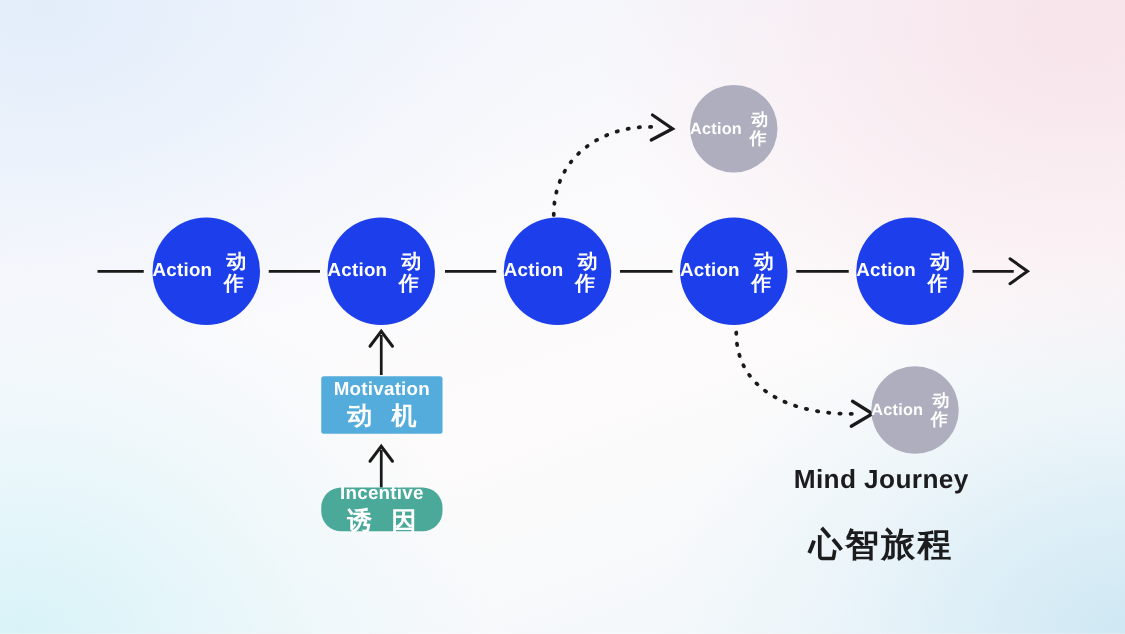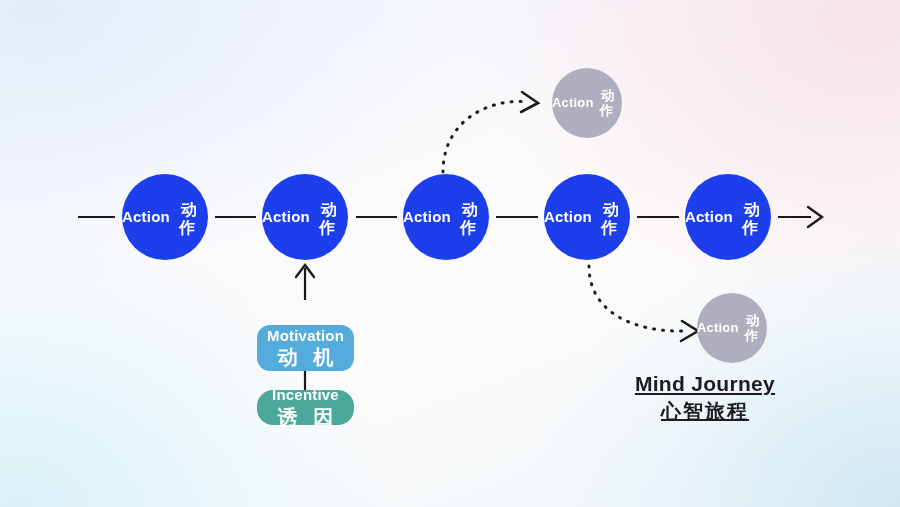--- a/index.html
+++ b/index.html
@@ -31,27 +31,27 @@
   .node.ghost .en{font-size:13px;font-weight:600;}
   .node.ghost .zh{font-size:13.5px;font-weight:700;letter-spacing:3px;margin-top:2px;text-indent:3px;}
 
   
   .box{
     position:absolute;display:flex;flex-direction:column;
     align-items:center;justify-content:center;color:#ffffff;line-height:1.1;
   }
   .box .en{font-size:15px;font-weight:600;letter-spacing:.2px;}
   .box .zh{font-size:20px;font-weight:700;letter-spacing:5px;margin-top:2px;text-indent:5px;}
-  .box.motivation{background:#54ACDC;border-radius:13px;margin-top:24px;}
+  .box.motivation{background:#54ACDC;border-radius:2px;}
   .box.incentive{background:#4BA99A;border-radius:16px;}
 
   
   .caption{position:absolute;text-align:center;color:#1c1c1e;}
   .caption .en{font-size:21px;font-weight:600;letter-spacing:.3px;white-space:nowrap;}
-  .caption .zh{font-size:20px;font-weight:800;letter-spacing:2px;margin-top:2px;white-space:nowrap;}
+  .caption .zh{font-size:27px;font-weight:800;letter-spacing:2px;margin-top:22px;white-space:nowrap;}
 
   
   .logo{position:absolute;left:718px;top:58px;width:122px;height:62px;}
   .logo .brand-en{
     position:absolute;left:30px;top:9px;font-size:9.5px;font-weight:700;
     letter-spacing:1.6px;color:#3c3c46;white-space:nowrap;
   }
   .logo .brand-zh{
     position:absolute;left:32px;top:21px;font-size:20px;font-weight:800;
     letter-spacing:1px;color:#1d1d22;white-space:nowrap;
@@ -130,19 +130,19 @@
   <div class="box motivation" style="left:257px;top:301px;width:97px;height:46px;">
     <span class="en">Motivation</span>
     <span class="zh">动 机</span>
   </div>
 
   <div class="box incentive" style="left:257px;top:390px;width:97px;height:35px;">
     <span class="en">Incentive</span>
     <span class="zh">诱 因</span>
   </div>
 
-  <div class="caption" style="left:595px;top:372px;width:220px;text-decoration:underline;">
+  <div class="caption" style="left:595px;top:372px;width:220px;">
     <div class="en">Mind Journey</div>
     <div class="zh">心智旅程</div>
   </div>
 
 
 </div>
 
 </body></html>

